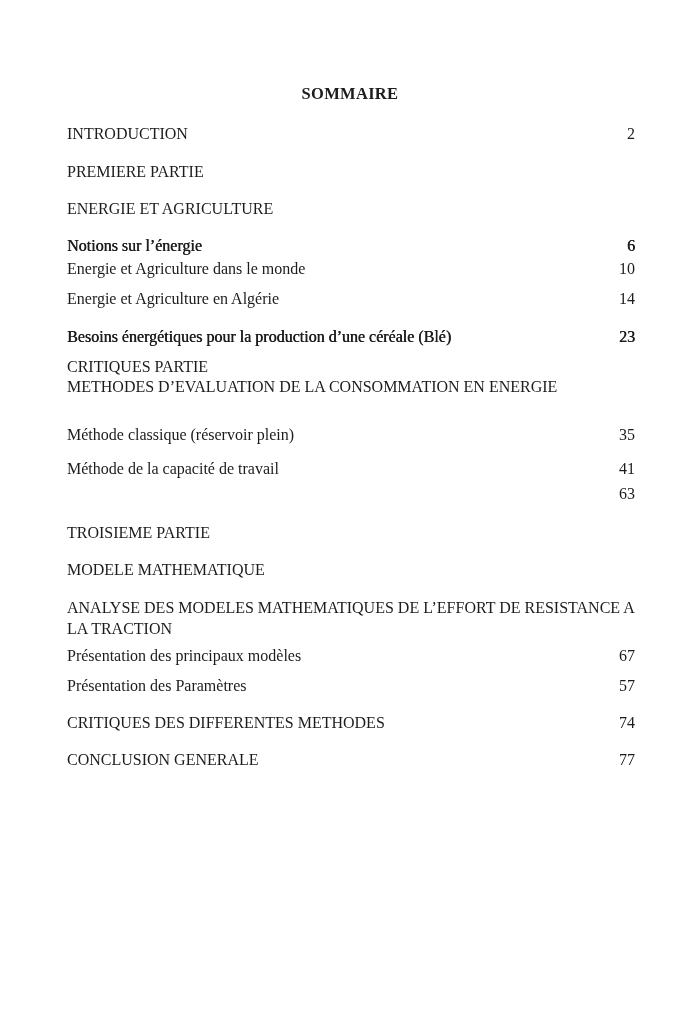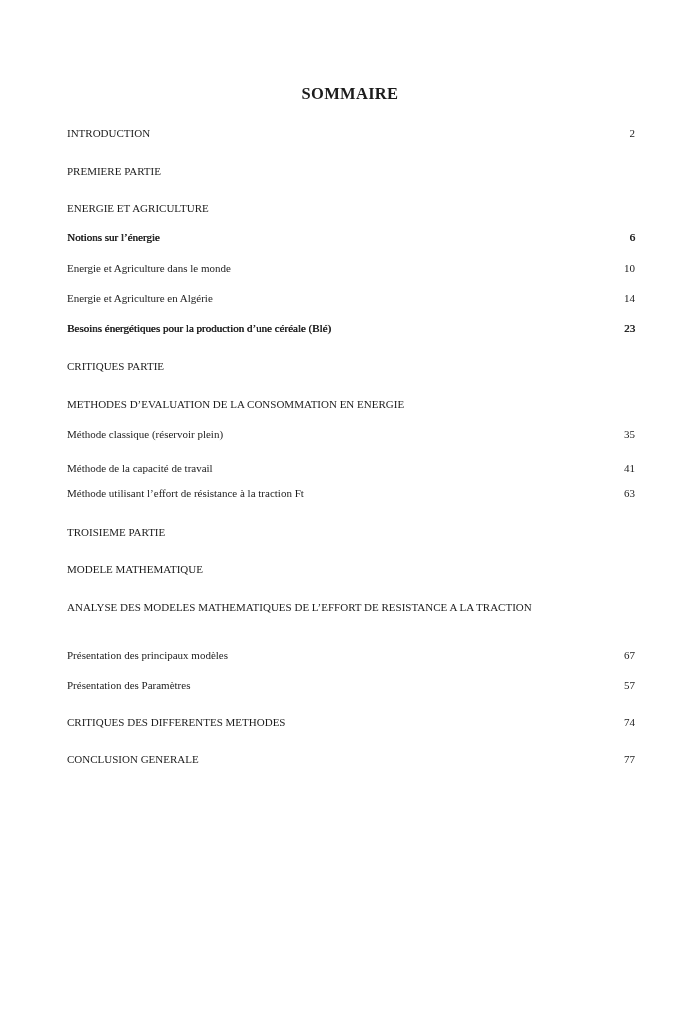--- a/index.html
+++ b/index.html
@@ -23,31 +23,32 @@
     top: 84px;
     text-align: center;
     font-size: 16.5px;
     font-weight: bold;
     letter-spacing: 0.3px;
   }
   .row {
     position: absolute;
     left: 67px;
     right: 65px;
-    font-size: 11px;
+    font-size: 16px;
     line-height: 21px;
   }
   .row .pg {
     position: absolute;
     right: 0;
     top: 0;
     white-space: nowrap;
   }
   .heavy {
     text-shadow: 0.45px 0 0 currentColor;
+    margin-top: 8px;
   }
   .footer-num {
     position: absolute;
     left: 0;
     right: 0;
     top: 929px;
     text-align: center;
     font-size: 15px;
   }
 </style>
@@ -91,37 +92,36 @@
   <div class="row heavy" style="top:318px">
     <span>Besoins énergétiques pour la production d’une céréale (Blé)</span>
     <span class="pg">23</span>
   </div>
 
   <div class="row" style="top:356px">
     <span>CRITIQUES PARTIE</span>
     <span class="pg"></span>
   </div>
 
-  <div class="row" style="top:394px">
+  <div class="row" style="top:376px">
     <span>METHODES D’EVALUATION DE LA CONSOMMATION EN ENERGIE</span>
     <span class="pg"></span>
   </div>
 
   <div class="row" style="top:424px">
     <span>Méthode classique (réservoir plein)</span>
     <span class="pg">35</span>
   </div>
 
   <div class="row" style="top:458px">
     <span>Méthode de la capacité de travail</span>
     <span class="pg">41</span>
   </div>
 
   <div class="row" style="top:483px">
-    <span>Méthode utilisant l’effort de résistance à la traction Ft</span>
     <span class="pg">63</span>
   </div>
 
   <div class="row" style="top:522px">
     <span>TROISIEME PARTIE</span>
     <span class="pg"></span>
   </div>
 
   <div class="row" style="top:559px">
     <span>MODELE MATHEMATIQUE</span>

